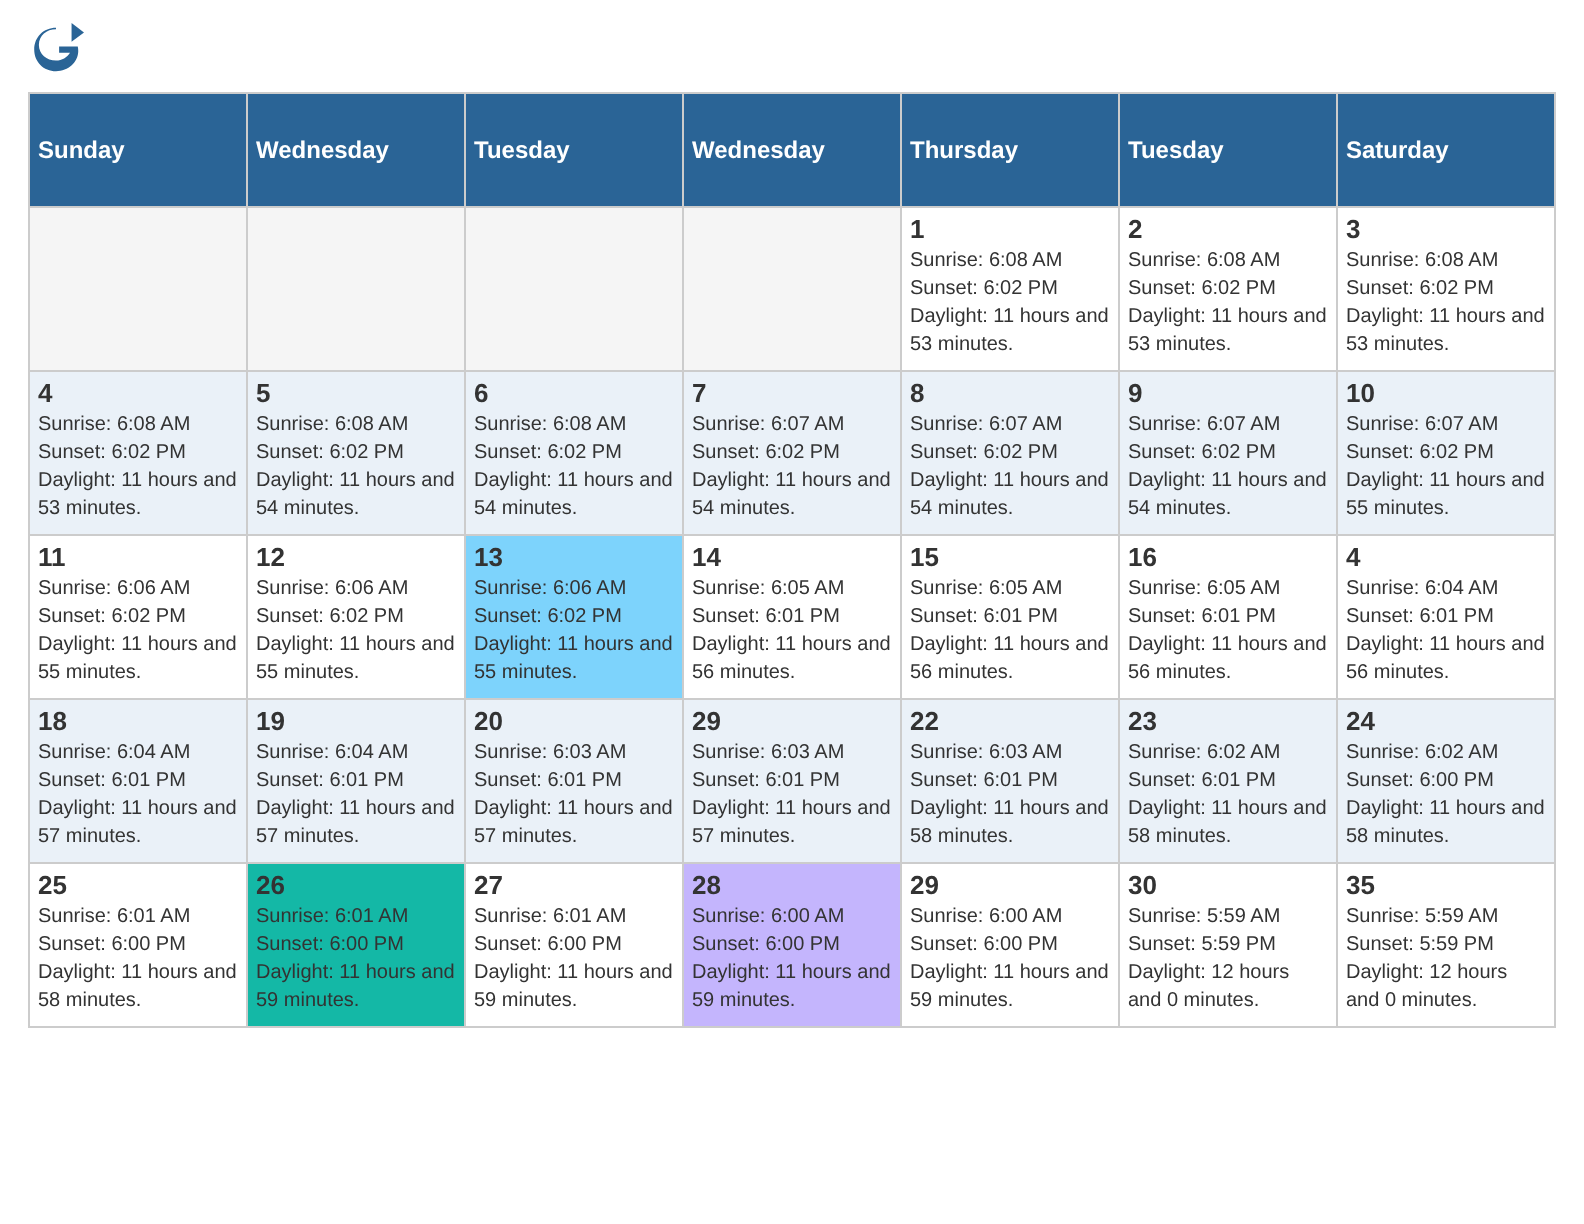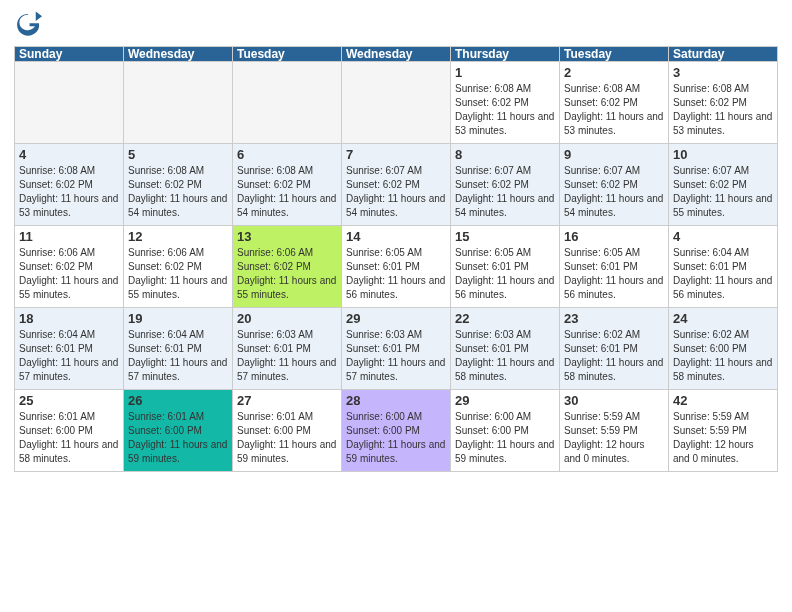--- a/index.html
+++ b/index.html
@@ -50,21 +50,21 @@
     }
     .calendar {
       width: 100%;
       border-collapse: collapse;
       table-layout: fixed;
     }
     .calendar th {
       background: #2a6496;
       color: #fff;
       font-size: 12px;
-      padding: 0 4px;
+      padding: 21px 4px;
       text-align: left;
       border: 1px solid #ccc;
       font-weight: bold;
     }
     .calendar td {
       border: 1px solid #ccc;
       vertical-align: top;
       padding: 3px 4px;
       font-size: 10.5px;
       color: #333;
@@ -204,21 +204,21 @@
             <div class="day-info" style="white-space: pre-line;">Sunrise: 6:06 AM
 Sunset: 6:02 PM
 Daylight: 11 hours and 55 minutes.</div>
           </td>
           <td style="background: rgb(255, 255, 255);">
             <div class="day-number">12</div>
             <div class="day-info" style="white-space: pre-line;">Sunrise: 6:06 AM
 Sunset: 6:02 PM
 Daylight: 11 hours and 55 minutes.</div>
           </td>
-          <td style="background: #bef264;">
+          <td style="background: #7dd3fc;">
             <div class="day-number">13</div>
             <div class="day-info" style="white-space: pre-line;">Sunrise: 6:06 AM
 Sunset: 6:02 PM
 Daylight: 11 hours and 55 minutes.</div>
           </td>
           <td style="background: rgb(255, 255, 255);">
             <div class="day-number">14</div>
             <div class="day-info" style="white-space: pre-line;">Sunrise: 6:05 AM
 Sunset: 6:01 PM
 Daylight: 11 hours and 56 minutes.</div>
@@ -317,21 +317,21 @@
 Sunset: 6:00 PM
 Daylight: 11 hours and 59 minutes.</div>
           </td>
           <td style="background: rgb(255, 255, 255);">
             <div class="day-number">30</div>
             <div class="day-info" style="white-space: pre-line;">Sunrise: 5:59 AM
 Sunset: 5:59 PM
 Daylight: 12 hours and 0 minutes.</div>
           </td>
           <td style="background: rgb(255, 255, 255);">
-            <div class="day-number">42</div>
+            <div class="day-number">35</div>
             <div class="day-info" style="white-space: pre-line;">Sunrise: 5:59 AM
 Sunset: 5:59 PM
 Daylight: 12 hours and 0 minutes.</div>
           </td>
         </tr>
       </tbody>
   </table>
 </div>
 
 </body></html>

